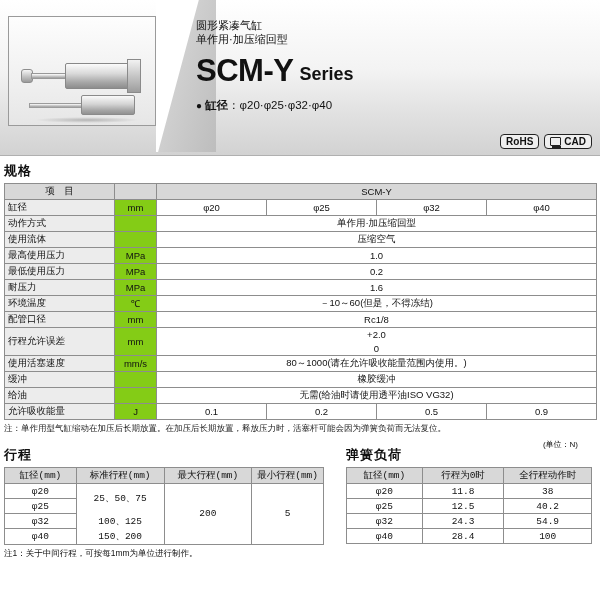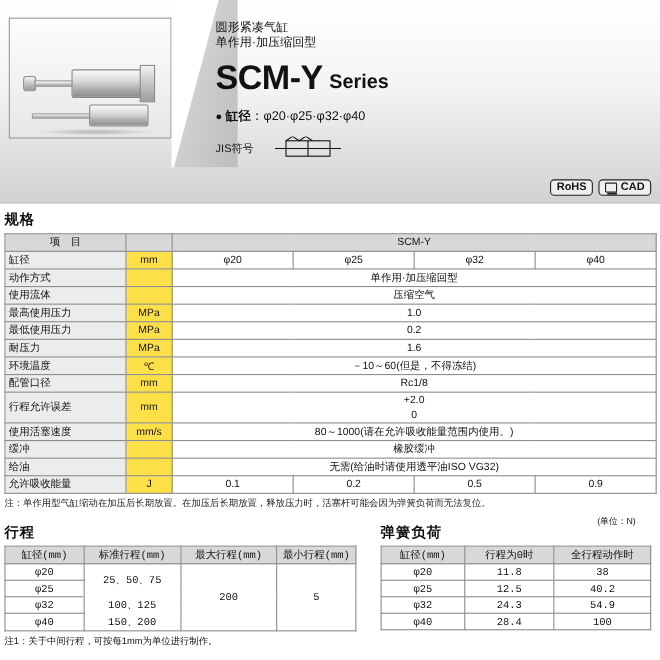--- a/index.html
+++ b/index.html
@@ -9,21 +9,21 @@
     font-family:"Liberation Sans", sans-serif;
     font-size:10px;
     color:#111;
     background:#ffffff;
     position:relative;
     overflow:hidden;
   }
   
   .header {
     position:relative;
-    height:185px;
+    height:156px;
     background:linear-gradient(to bottom,#ffffff 0%,#f3f3f3 45%,#e3e3e3 70%,#d2d2d2 100%);
     border-bottom:1px solid #b0b0b0;
   }
   .prod-photo {
     position:absolute; left:8px; top:16px;
     width:148px; height:110px;
     background:linear-gradient(to bottom,#fdfdfd 0%,#f0f0f0 60%,#e6e6e6 100%);
     border:1px solid #9a9a9a;
     overflow:hidden;
   }
@@ -91,21 +91,21 @@
   table { border-collapse:collapse; }
   .spec { width:592px; margin-left:4px; table-layout:fixed;padding-left:26px; }
   .spec td, .spec th {
     border:1px solid #8d8d8d;
     font-size:9.5px;
     padding:1px 3px;
     height:14px;
   }
   .spec .hdr { background:#d8d8d8; font-weight:normal; text-align:center; }
   .lbl { background:#ececec; text-align:left; padding-left:4px; }
-  .unit { background:#fde047; text-align:center; width:42px;}
+  .unit { background:#84cc16; text-align:center; width:42px;}
   .ctr { text-align:center; }
   .note {
     font-size:8.5px; margin:3px 0 0 4px; line-height:11px; color:#222;
   }
 
   .lower { display:flex; margin-top:6px; }
   .left-block { width:330px; margin-left:4px; }
   .right-block { width:250px; margin-left:12px; position:relative; }
   .unit-note { position:absolute; right:18px; top:-1px; font-size:8px; }
   .stroke-tbl, .spring-tbl { border-collapse:collapse; }
@@ -133,33 +133,20 @@
   <div class="hdr-wedge"></div>
 
   <div class="hdr-text">
     <div class="sub-title">圆形紧凑气缸</div>
     <div class="sub-title">单作用·加压缩回型</div>
     <div class="series-line">
       <span class="series-main">SCM-Y</span><span class="series-word">Series</span>
     </div>
     <div class="bore-line">
       <span class="bore-dot">●</span><span class="bore-label">缸径</span><span>：φ20·φ25·φ32·φ40</span>
-    </div>
-    <div class="jis-line">
-      <span>JIS符号</span>
-      <span class="jis-symbol">
-        <svg width="76" height="22" viewBox="0 0 76 22">
-          <rect x="22" y="4" width="40" height="14" fill="none" stroke="#111" stroke-width="1"></rect>
-          <line x1="22" y1="11" x2="62" y2="11" stroke="#111" stroke-width="1"></line>
-          <line x1="42" y1="4" x2="42" y2="18" stroke="#111" stroke-width="1"></line>
-          <path d="M22 4 L28 0 L34 4 L40 0 L46 4" fill="none" stroke="#111" stroke-width="1"></path>
-          <line x1="62" y1="11" x2="72" y2="11" stroke="#111" stroke-width="1"></line>
-          <line x1="12" y1="11" x2="22" y2="11" stroke="#111" stroke-width="1"></line>
-        </svg>
-      </span>
     </div>
   </div>
 
   <div class="badges">
     <div class="badge">
         <span>RoHS</span>
       </div>
     <div class="badge">
         <span class="cad-icon"></span>
         <span>CAD</span>

